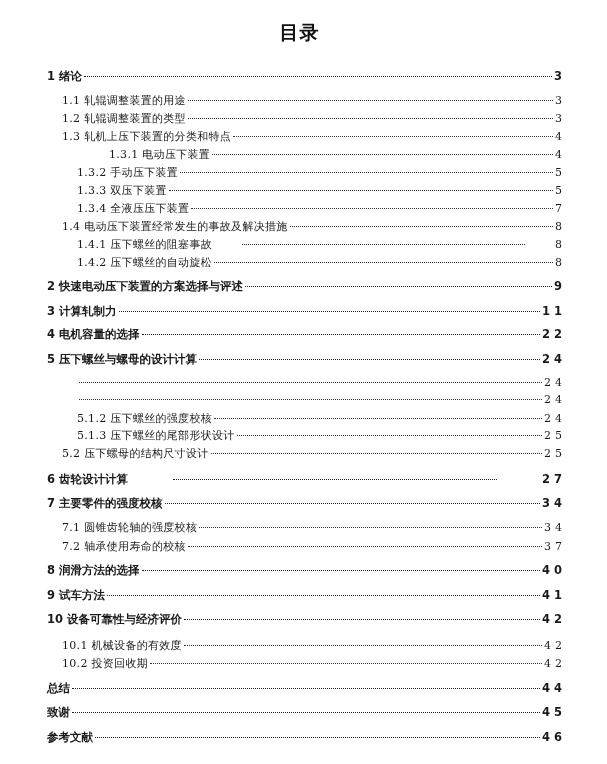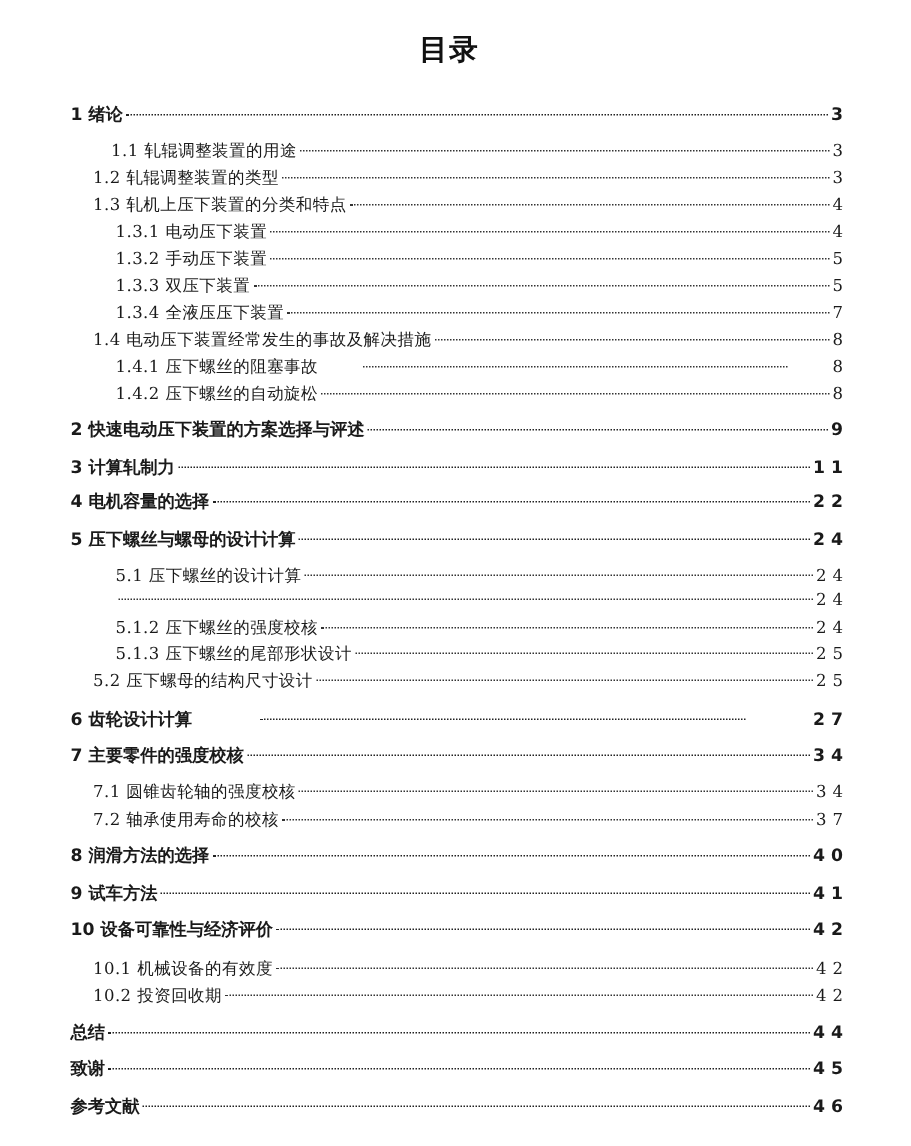--- a/index.html
+++ b/index.html
@@ -22,36 +22,36 @@
 <body>
 
 <div>
   <div class="title">目录</div>
   <div id="toc">
       <div class="row l1" style="top: 69px;">
         <span class="label">1 绪论</span>
         <span class="leader"></span>
         <span class="page">3</span>
       </div>
-      <div class="row l2" style="top: 93px; margin-left: 12px;">
+      <div class="row l2" style="top: 93px;">
         <span class="label">1.1 轧辊调整装置的用途</span>
         <span class="leader"></span>
         <span class="page">3</span>
       </div>
       <div class="row l2" style="top: 111px;">
         <span class="label">1.2 轧辊调整装置的类型</span>
         <span class="leader"></span>
         <span class="page">3</span>
       </div>
       <div class="row l2" style="top: 129px;">
         <span class="label">1.3  轧机上压下装置的分类和特点</span>
         <span class="leader"></span>
         <span class="page">4</span>
       </div>
-      <div class="row l3" style="top: 147px;">
+      <div class="row l3" style="top: 147px; margin-left: 32px;">
         <span class="label">1.3.1 电动压下装置</span>
         <span class="leader"></span>
         <span class="page">4</span>
       </div>
       <div class="row l3" style="top: 165px;">
         <span class="label">1.3.2 手动压下装置</span>
         <span class="leader"></span>
         <span class="page">5</span>
       </div>
       <div class="row l3" style="top: 183px;">
@@ -93,21 +93,20 @@
         <span class="label">4  电机容量的选择</span>
         <span class="leader"></span>
         <span class="page">22</span>
       </div>
       <div class="row l1" style="top: 352px;">
         <span class="label">5  压下螺丝与螺母的设计计算</span>
         <span class="leader"></span>
         <span class="page">24</span>
       </div>
       <div class="row l3" style="top: 376px;">
-        <span class="label">5.1 压下螺丝的设计计算</span>
         <span class="leader"></span>
         <span class="page">24</span>
       </div>
       <div class="row l3" style="top: 393px;">
         <span class="leader"></span>
         <span class="page">24</span>
       </div>
       <div class="row l3" style="top: 411px;">
         <span class="label">5.1.2 压下螺丝的强度校核</span>
         <span class="leader"></span>

